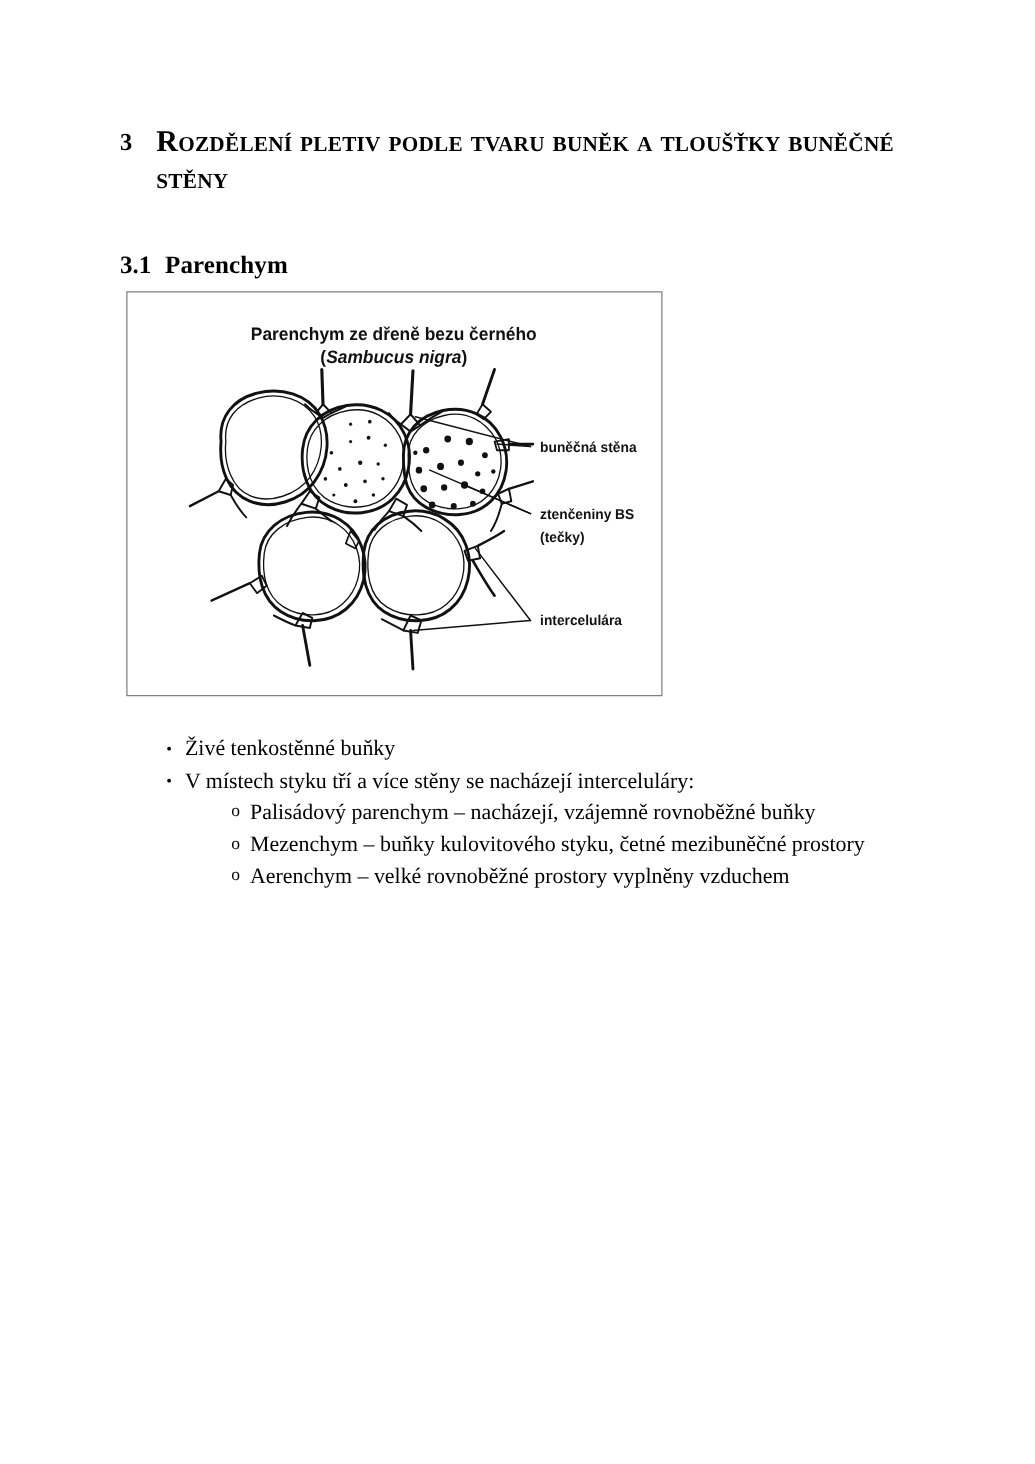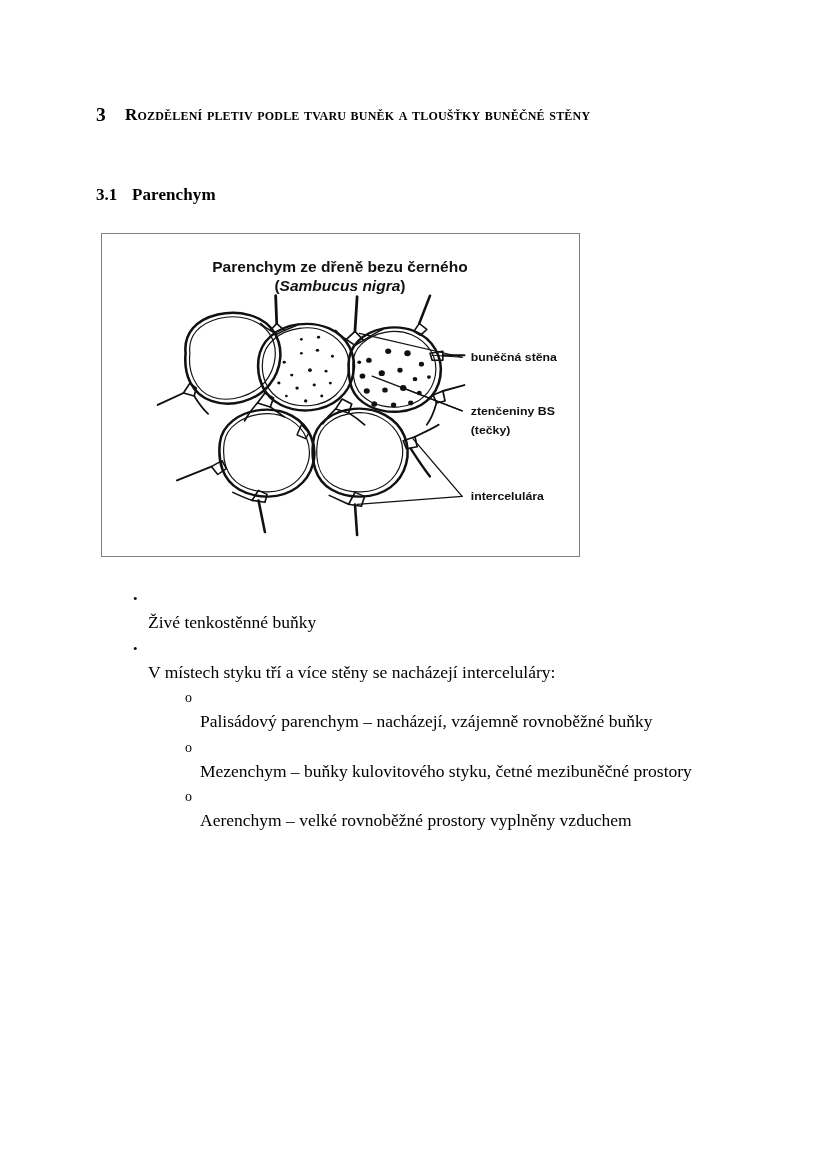--- a/index.html
+++ b/index.html
@@ -36,45 +36,45 @@
     line-height: 29px;
   }
   .h1-num {
     width: 29px;
     flex: 0 0 29px;
     letter-spacing: 0;
   }
   .h1-text {
     font-variant: small-caps;
     letter-spacing: 0.2px;
-    font-size: 17px;
+    font-size: 24px;
   }
 
   .h2-block {
     position: absolute;
     left: 96px;
     top: 182px;
     display: flex;
     align-items: baseline;
     font-weight: bold;
-    font-size: 17px;
+    font-size: 20px;
     line-height: 26px;
   }
   .h2-num {
     width: 36px;
     flex: 0 0 36px;
   }
-  .h2-text { letter-spacing: 0.1px; }
+  .h2-text { letter-spacing: 0.1px; margin-top: 17px; }
 
   
   .figure-box {
     position: absolute;
     left: 101px;
     top: 233px;
-    width: 479px;
+    width: 429px;
     height: 324px;
     border: 1.5px solid #808080;
     background: #ffffff;
     box-sizing: border-box;
   }
   .figure-svg {
     display: block;
     width: 100%;
     height: 100%;
   }
@@ -120,21 +120,20 @@
     line-height: 25.5px;
   }
   .mark-sub {
     flex: 0 0 15px;
     width: 15px;
     font-size: 14px;
     line-height: 25.5px;
   }
   .li-text {
     flex: 1 1 auto;
-    margin-top: 24px;
   }
 </style>
 </head>
 <body>
 
 <div class="page">
 
   <div class="h1-block">
     <div class="h1-row">
       <span class="h1-num">3</span>

